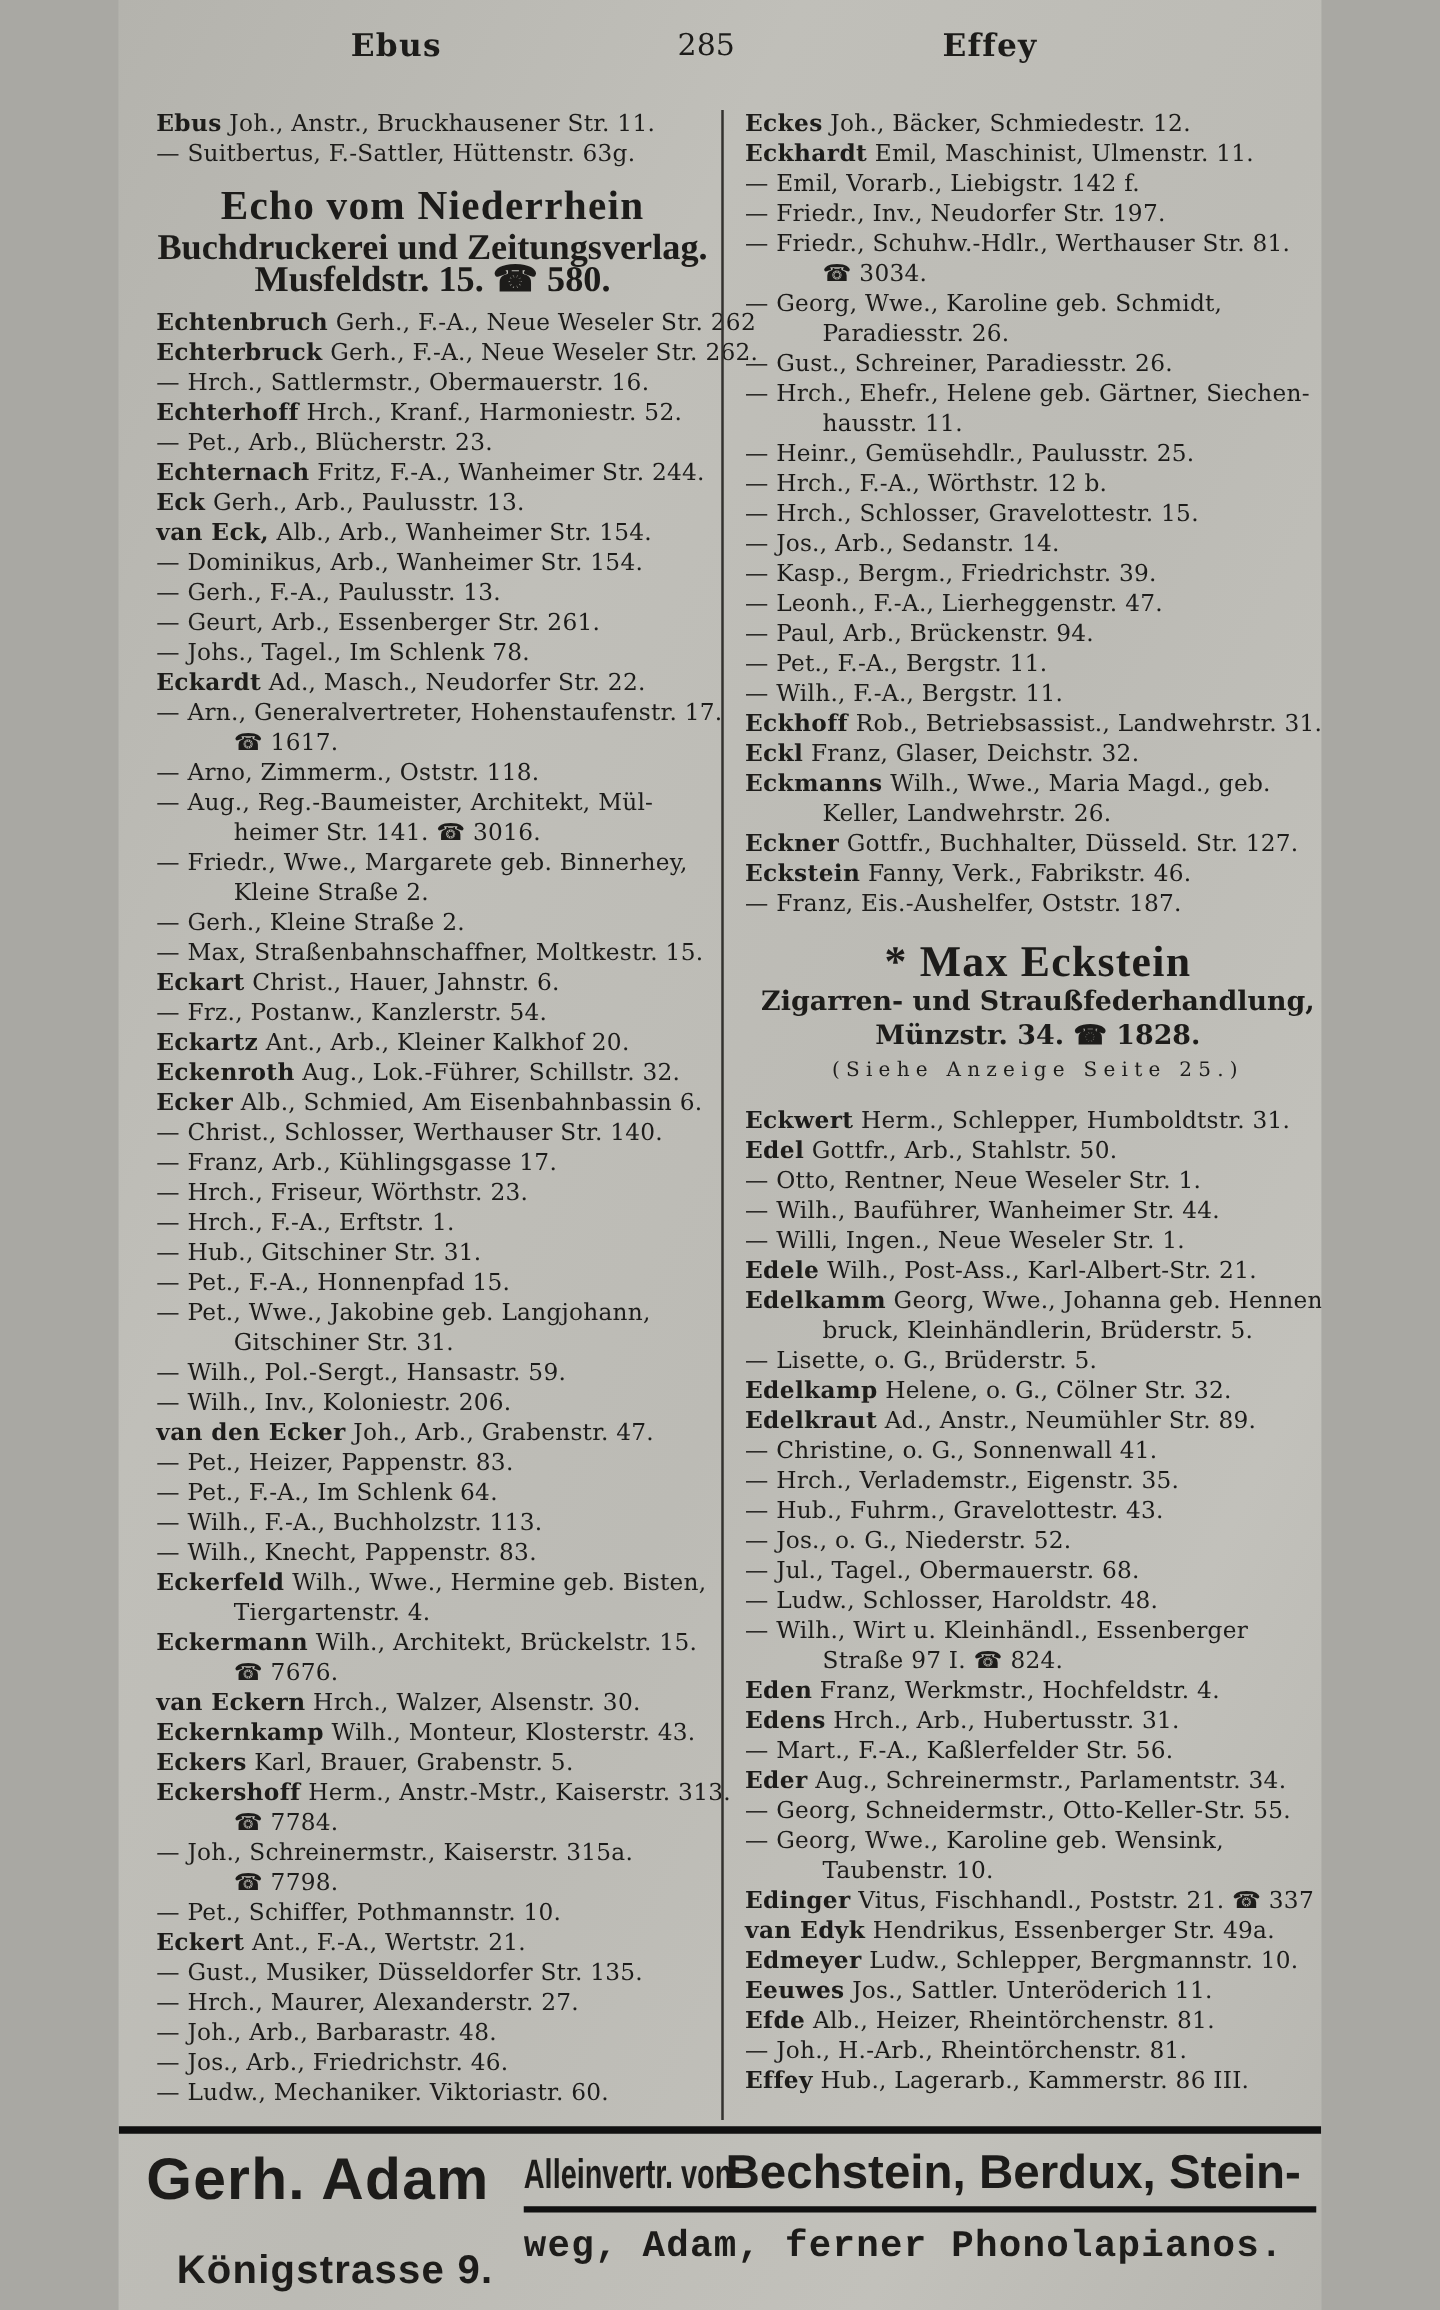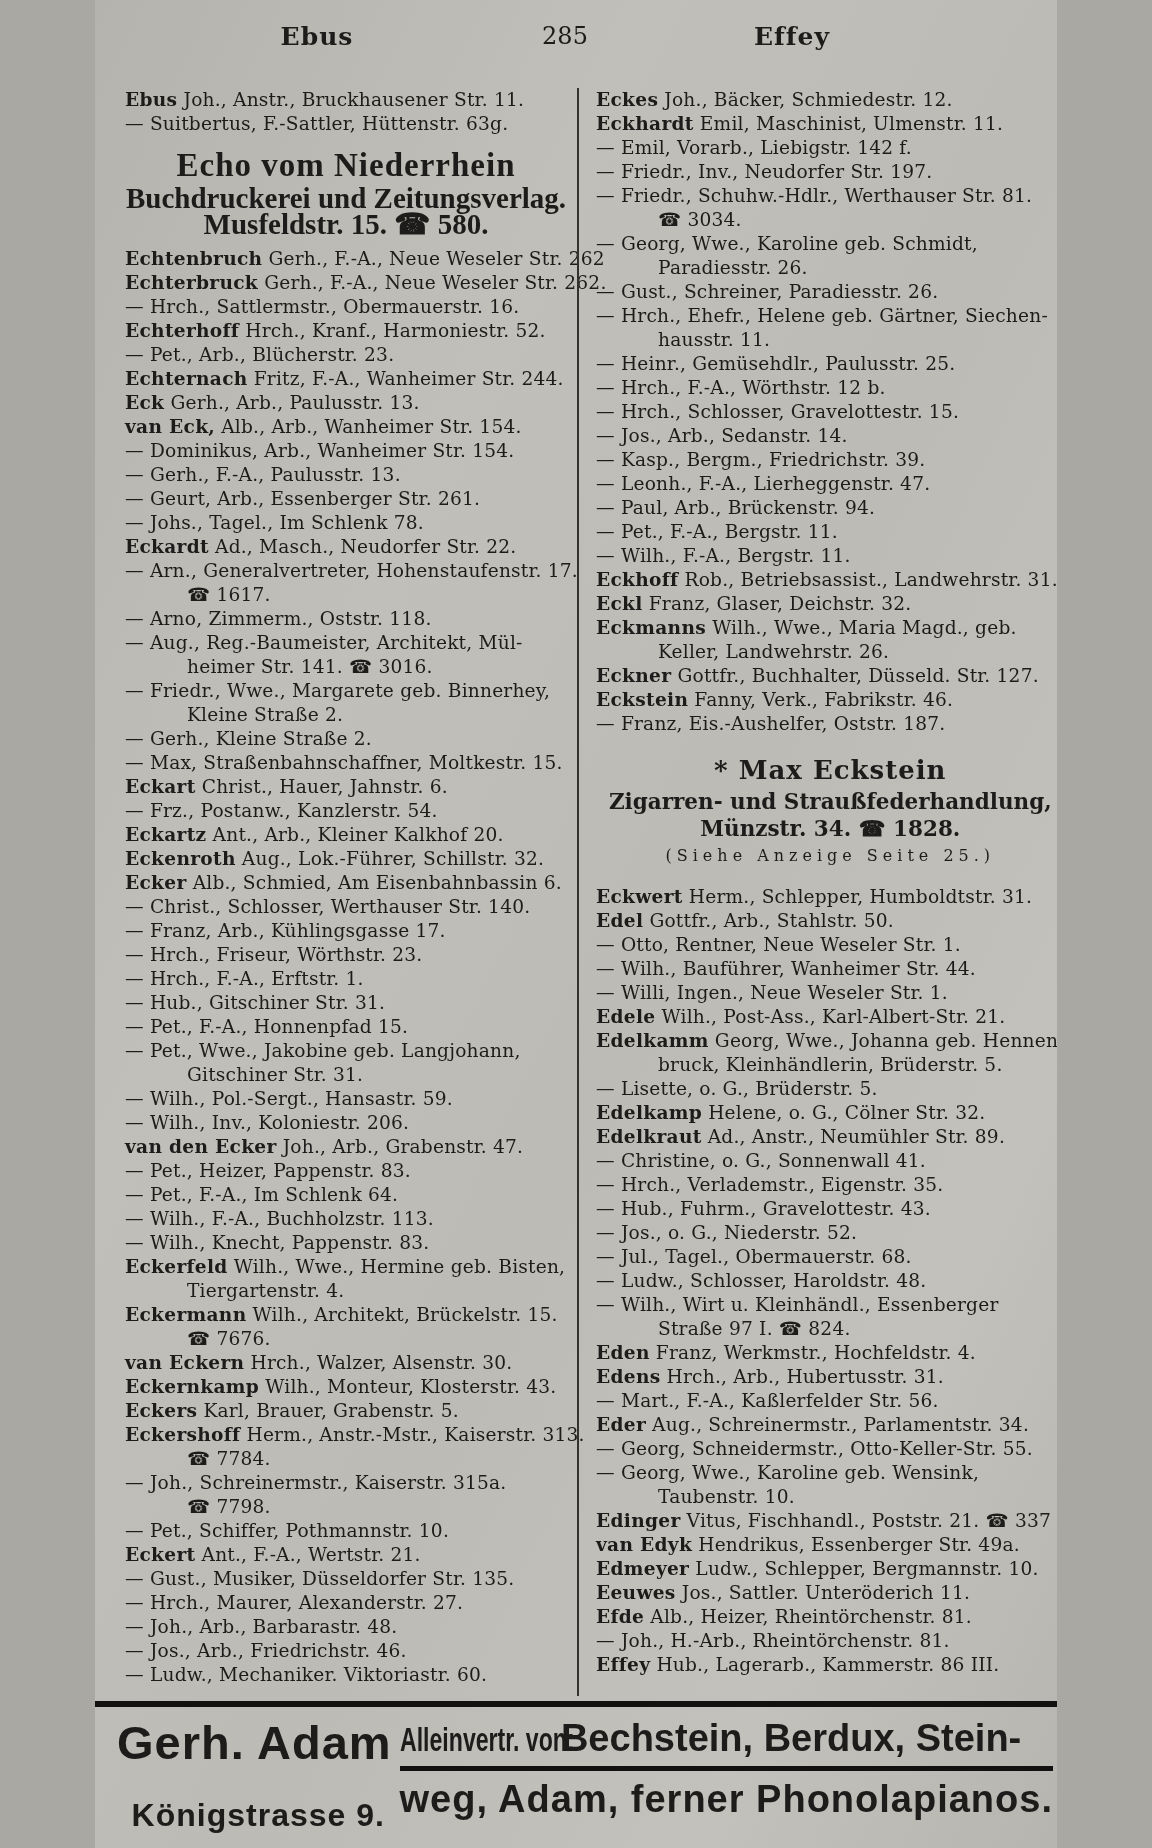--- a/index.html
+++ b/index.html
@@ -26,39 +26,39 @@
   .col-right{flex:1;border-left:2px solid #33322f;padding-left:17px;margin-left:10px;}
   .ln{height:24px;line-height:24px;font-size:18.6px;white-space:nowrap;letter-spacing:0.2px;}
   .ln .lead{font-weight:bold;letter-spacing:0.3px;}
   .ln.c{padding-left:62px;}
   
   .echo{ text-align:center;margin:9px 0 10px 0;font-family:Liberation Serif, serif;}
   .echo-title{font-size:33px;font-weight:bold;letter-spacing:1px;line-height:40px;}
   .echo-sub{font-size:29px;font-weight:bold;line-height:26px;}
   
   .steinad{text-align:center;margin:16px 0 16px 0;}
-  .stein-1{font-size:26px;font-weight:bold;line-height:36px;letter-spacing:1px;}
+  .stein-1{font-size:35px;font-weight:bold;line-height:36px;letter-spacing:1px;font-family:Liberation Serif, serif;}
   .stein-2{font-size:21.5px;font-weight:bold;line-height:27px;}
   .stein-3{font-size:21.5px;font-weight:bold;line-height:27px;}
   .stein-4{font-size:16px;letter-spacing:5px;line-height:27px;}
   
   .bottom-ad{
     position:absolute;left:0;right:0;bottom:0;
     border-top:6px solid #111;
     display:flex;
     padding:8px 4px 14px 22px;
     font-family:"Liberation Sans","DejaVu Sans",sans-serif;
   }
   .ba-left{width:302px;padding-top:2px;}
   .ba-name{font-weight:bold;font-size:47px;letter-spacing:1px;line-height:52px;}
   .ba-addr{font-weight:bold;font-size:32px;text-align:center;margin-top:28px;letter-spacing:1px;}
   .ba-right{flex:1;font-weight:bold;}
   .ba-line1{font-size:38px;line-height:46px;border-bottom:5px solid #111;padding-bottom:3px;white-space:nowrap;}
   .ba-prefix{display:inline-block;transform:scaleX(0.70);transform-origin:0 60%;font-size:33px;margin-right:-88px;letter-spacing:0;}
-  .ba-line2{font-size:38px;line-height:46px;padding-top:5px;white-space:nowrap;letter-spacing:1px;}
+  .ba-line2{font-size:30px;line-height:46px;padding-top:5px;white-space:nowrap;letter-spacing:1px;font-family:Liberation Mono, monospace;}
 </style>
 </head>
 <body>
 
 <div class="page" style="color: rgb(29, 28, 26);">
 
   <div class="hdr">
     <span class="gw" style="left:222px;">Ebus</span>
     <span class="pn" style="left:470px;">285</span>
     <span class="gw" style="left:697px;">Effey</span>

